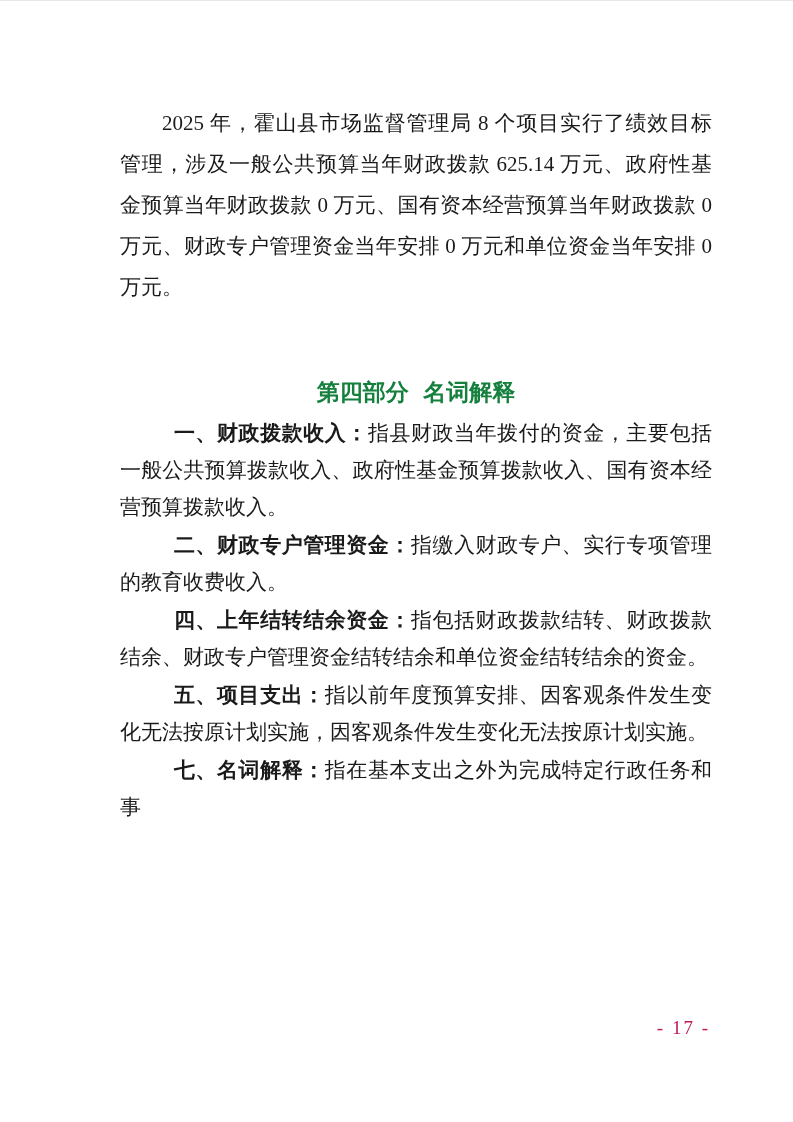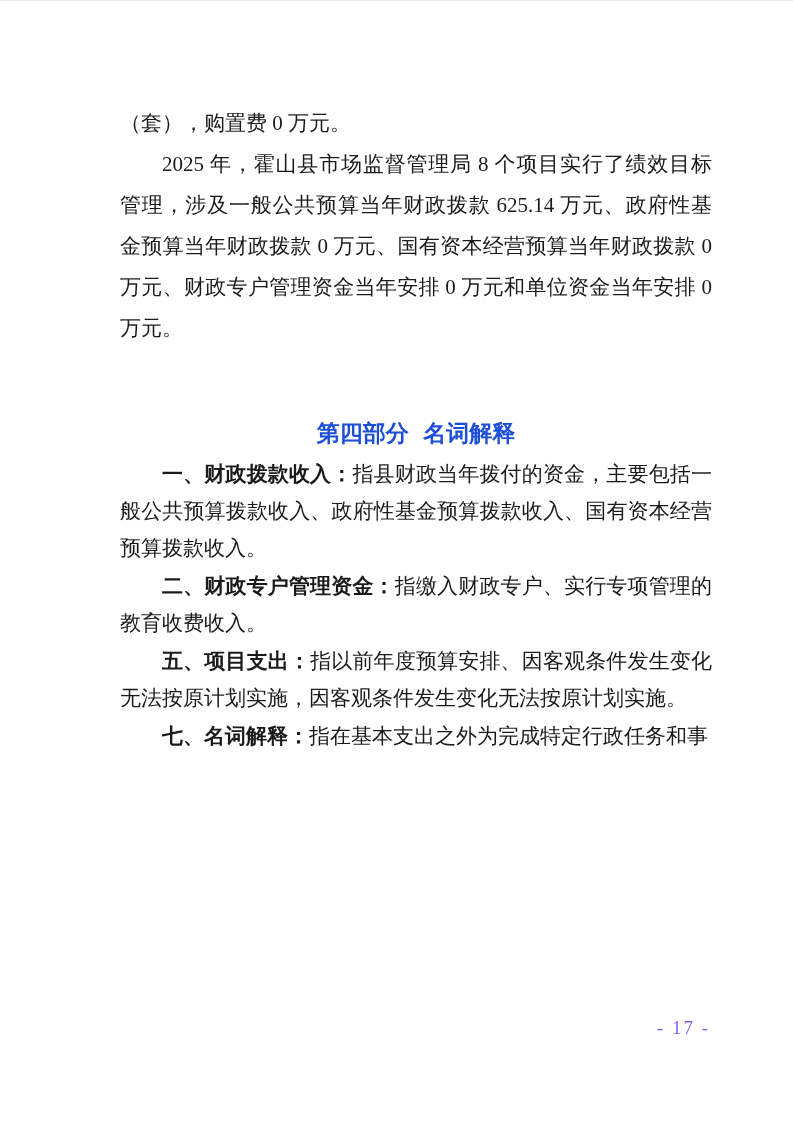--- a/index.html
+++ b/index.html
@@ -39,63 +39,64 @@
     text-indent: 2em;
   }
   .section-title {
     margin: 62px 0 0 0;
     font-size: 23px;
     line-height: 44px;
     font-weight: bold;
     text-align: center;
     word-spacing: 8px;
     font-family: "Liberation Sans", "DejaVu Sans", sans-serif;
-    color: #1d4ed8;
+    color: #15803d;
   }
   .definitions .def {
     font-size: 21px;
     line-height: 37px;
     text-indent: 2em;
     text-align: justify;
     text-align-last: left;
   }
   .definitions .term {
     font-weight: bold;
     font-family: "Liberation Sans", "DejaVu Sans", sans-serif;
+    margin-left: 12px;
   }
   .page-number {
     position: absolute;
     top: 1014px;
     right: 83px;
     font-size: 19px;
     line-height: 26px;
     letter-spacing: 2px;
-    color: #8b5cf6;
+    color: #be185d;
     font-family: "Liberation Serif", "DejaVu Serif", serif;
   }
 </style>
 </head>
 <body>
 
 <div class="content">
 
-  <p class="body-line">（套），购置费 0 万元。</p>
 
 
   <p class="para">2025 年，霍山县市场监督管理局 8 个项目实行了绩效目标管理，涉及一般公共预算当年财政拨款 625.14 万元、政府性基金预算当年财政拨款 0 万元、国有资本经营预算当年财政拨款 0 万元、财政专户管理资金当年安排 0 万元和单位资金当年安排 0 万元。</p>
 
   <h1 class="section-title">第四部分 名词解释</h1>
 
   <div class="definitions">
 
     <p class="def"><span class="term">一、财政拨款收入：</span><span class="def-text">指县财政当年拨付的资金，主要包括一般公共预算拨款收入、政府性基金预算拨款收入、国有资本经营预算拨款收入。</span></p>
 
     <p class="def"><span class="term">二、财政专户管理资金：</span><span class="def-text">指缴入财政专户、实行专项管理的教育收费收入。</span></p>
 
 
+    <p class="def"><span class="term">四、上年结转结余资金：</span><span class="def-text">指包括财政拨款结转、财政拨款结余、财政专户管理资金结转结余和单位资金结转结余的资金。</span></p>
 
     <p class="def"><span class="term">五、项目支出：</span><span class="def-text">指以前年度预算安排、因客观条件发生变化无法按原计划实施，因客观条件发生变化无法按原计划实施。</span></p>
 
 
     <p class="def"><span class="term">七、名词解释：</span><span class="def-text">指在基本支出之外为完成特定行政任务和事</span></p>
 
   </div>
 </div>
 
 <div class="page-number">- 17 -</div>

